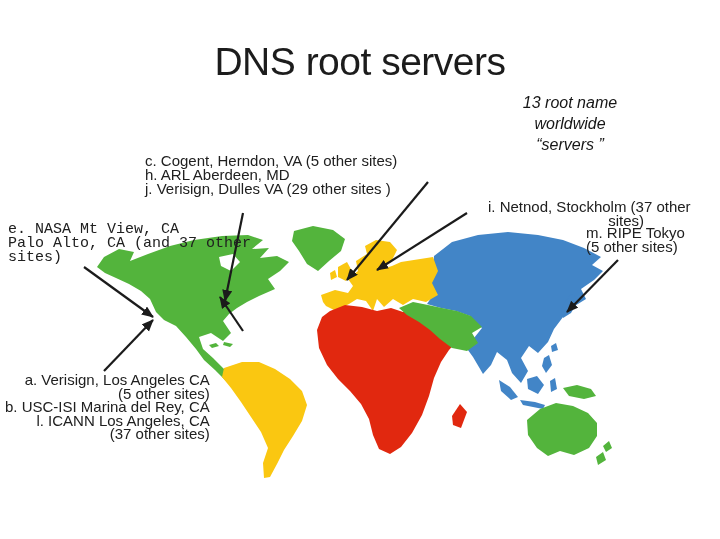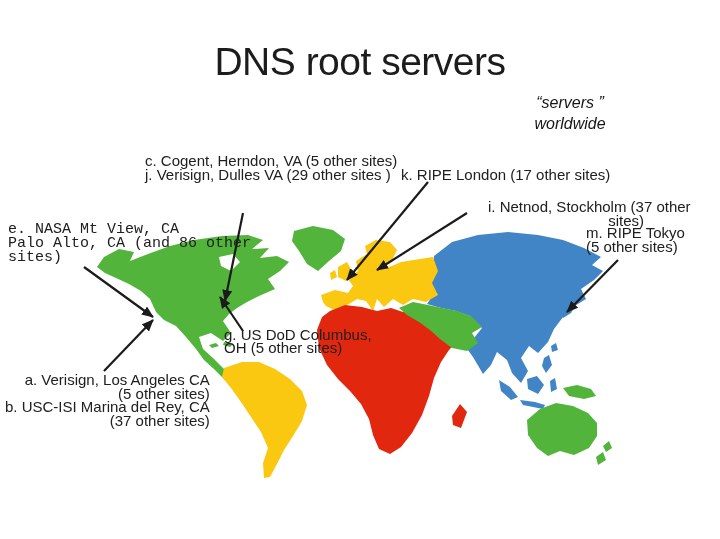--- a/index.html
+++ b/index.html
@@ -30,22 +30,23 @@
   svg.map{position:absolute;left:0;top:0;}
 </style>
 </head>
 <body>
 
 <div class="slide">
 
   <div class="title">DNS root servers</div>
 
   <div class="annotation">
+    <div>13 root name</div>
+    <div>worldwide</div>
     <div>“servers ”</div>
-    <div>worldwide</div>
   </div>
 
   <svg class="map" width="720" height="539" viewBox="0 0 720 539">
     <defs>
       <marker id="ah" markerWidth="13" markerHeight="11" refX="11" refY="5" orient="auto" markerUnits="userSpaceOnUse">
         <path d="M0,0 L12,5 L0,10 Z" fill="#1b1b1b"></path>
       </marker>
     </defs>
 
     <path d="M434,256 L452,242 L478,235 L508,232 L538,235 L563,240 L584,248 L601,257 L592,265 L603,271 L594,280 L581,289 L586,299 L573,307 L563,317 L554,329 L548,342 L538,353 L529,346 L521,358 L528,371 L521,383 L512,373 L507,360 L497,352 L491,365 L483,374 L473,357 L465,346 L474,338 L482,328 L470,316 L456,311 L441,308 L427,304 L433,295 L427,283 L433,270 Z" fill="#4285c7"></path>
@@ -83,48 +84,43 @@
       <line x1="84" y1="267" x2="153" y2="317" marker-end="url(#ah)" stroke="#1b1b1b"></line>
       <line x1="104" y1="371" x2="153" y2="320" marker-end="url(#ah)" stroke="#1b1b1b"></line>
       <line x1="428" y1="182" x2="347" y2="280" marker-end="url(#ah)" stroke="#1b1b1b"></line>
       <line x1="467" y1="213" x2="377" y2="270" marker-end="url(#ah)" stroke="#1b1b1b"></line>
       <line x1="618" y1="260" x2="567" y2="312" marker-end="url(#ah)" stroke="#1b1b1b"></line>
     </g>
   </svg>
 
   <div class="map-label lbl-east">
     <div>c. Cogent, Herndon, VA (5 other sites)</div>
+    <div>h. ARL Aberdeen, MD</div>
     <div>j. Verisign, Dulles VA (29 other sites )</div>
   </div>
 
-  <div class="map-label lbl-ripe">
-    <div>k. RIPE London (17 other sites)</div>
-  </div>
 
   <div class="map-label lbl-netnod">
     <div>i. Netnod, Stockholm (37 other</div>
     <div>sites)</div>
   </div>
 
   <div class="map-label lbl-wide">
     <div>m. RIPE Tokyo</div>
     <div>(5 other sites)</div>
   </div>
 
   <div class="map-label lbl-nasa">
     <div>e. NASA Mt View, CA</div>
-    <div>Palo Alto, CA (and 86 other</div>
+    <div>Palo Alto, CA (and 37 other</div>
     <div>sites)</div>
   </div>
 
   <div class="map-label lbl-la">
     <div>a. Verisign, Los Angeles CA</div>
     <div class="indent">(5 other sites)</div>
     <div>b. USC-ISI Marina del Rey, CA</div>
+    <div>l. ICANN Los Angeles, CA</div>
     <div class="indent">(37 other sites)</div>
   </div>
 
-  <div class="map-label lbl-dod">
-    <div>g. US DoD Columbus,</div>
-    <div>OH (5 other sites)</div>
-  </div>
 
 </div>
 
 </body></html>

